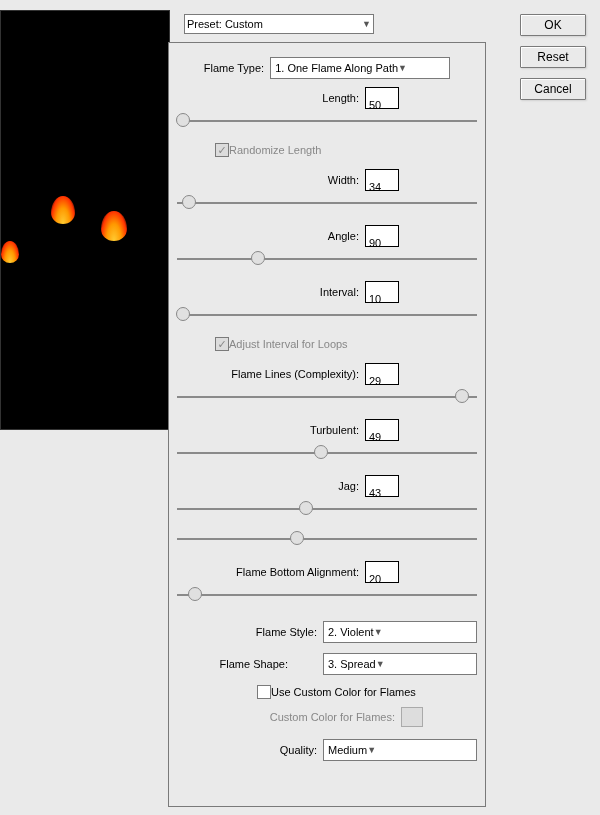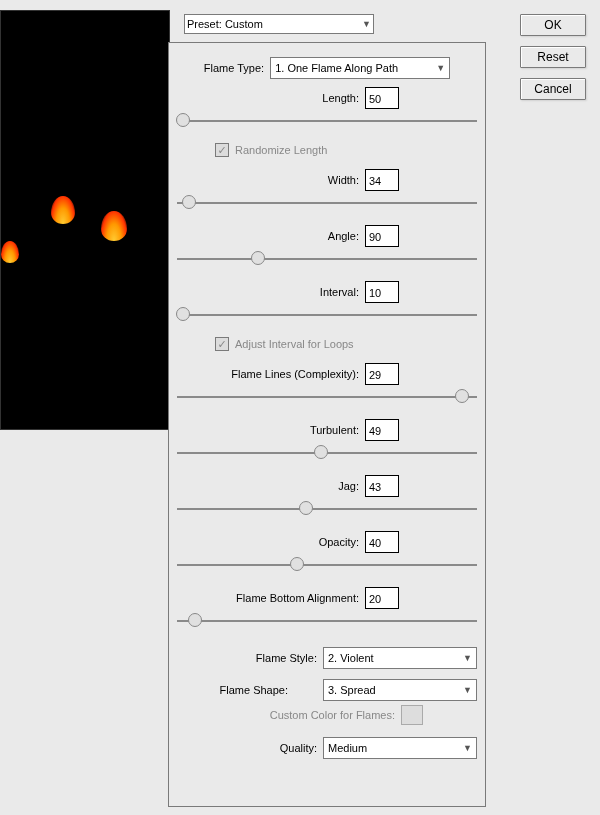--- a/index.html
+++ b/index.html
@@ -86,31 +86,30 @@
     margin-bottom: 4px;
     gap: 6px;
   }
   .row-label { text-align: right; }
   .numbox {
     width: 34px;
     height: 22px;
     border: 1px solid #000;
     background: #fff;
     text-align: left;
-    padding: 1px 3px;
+    padding: 7px 3px;
     line-height: 20px;
     font-size: 11px;
   }
   .select {
     height: 22px;
     border: 1px solid #7a7a7a;
     background: #fff;
     display: flex;
     align-items: center;
-    justify-content: space-between;
     padding: 0 4px;
     font-size: 11px;
   }
   .slider {
     position: relative;
     width: 300px;
     height: 16px;
     margin: 2px auto 14px auto;
   }
   .track {
@@ -127,21 +126,21 @@
     width: 14px;
     height: 14px;
     background: #e0e0e0;
     border: 1px solid #888;
     border-radius: 50%;
     transform: translateX(-50%);
   }
   .chk-row {
     display: flex;
     align-items: center;
-    gap: 6px;
+    gap: 0;
     margin: 6px 0 12px 38px;
     text-align: center;
   }
   .chkbox {
     width: 14px;
     height: 14px;
     border: 1px solid #7a7a7a;
     background: #fff;
     display: inline-flex;
     align-items: center;
@@ -259,24 +258,20 @@
 
   <div class="row" style="padding-right:78px;">
     <span class="row-label">Jag:</span>
     <div class="numbox">43</div>
   </div>
   <div class="slider">
       <div class="track"></div>
       <div class="thumb" style="left: 43%;"></div>
     </div>
 
-  <div class="row" style="padding-right:78px;">
-    <span class="row-label">Opacity:</span>
-    <div class="numbox">40</div>
-  </div>
   <div class="slider">
       <div class="track"></div>
       <div class="thumb" style="left: 40%;"></div>
     </div>
 
   <div class="row" style="padding-right:78px;">
     <span class="row-label">Flame Bottom Alignment:</span>
     <div class="numbox">20</div>
   </div>
   <div class="slider" style="margin-bottom:18px;">
@@ -293,20 +288,24 @@
   </div>
 
   <div class="row" style="margin-top:10px; padding-right:0;">
     <span class="row-label">Flame Shape:</span>
     <div class="select" style="width:154px;margin-left:29px;">
       <span>3. Spread</span>
       <span class="chev">▼</span>
     </div>
   </div>
 
+  <div class="chk-row" style="margin-left:80px; margin-top:10px; margin-bottom:8px;">
+    <span class="chkbox"></span>
+    <span>Use Custom Color for Flames</span>
+  </div>
 
   <div class="row" style="padding-right:54px;">
     <span class="row-label disabled-text">Custom Color for Flames:</span>
     <span class="swatch"></span>
   </div>
 
   <div class="row" style="margin-top:12px; padding-right:0;">
     <span class="row-label">Quality:</span>
     <div class="select" style="width:154px;">
       <span>Medium</span>

